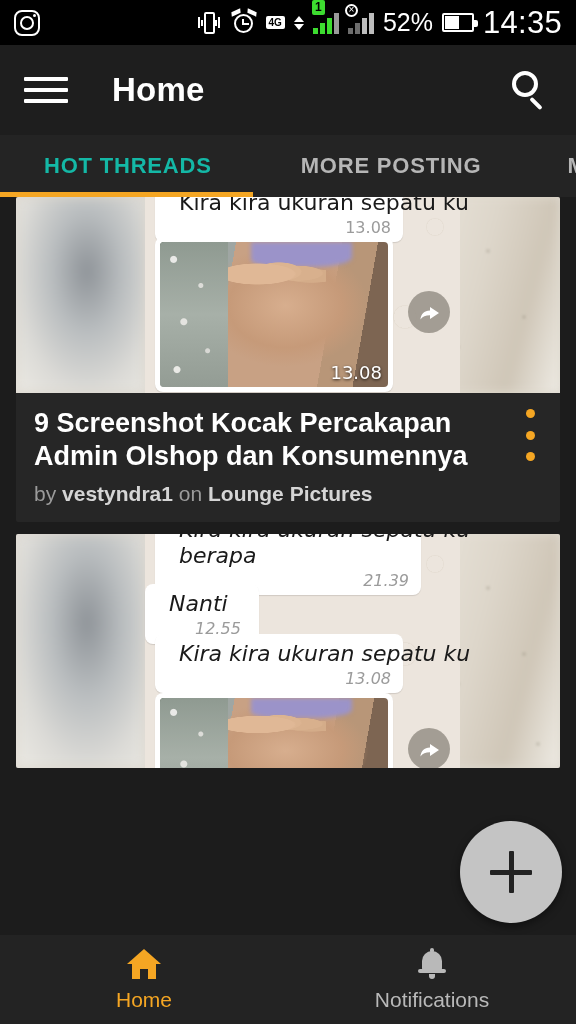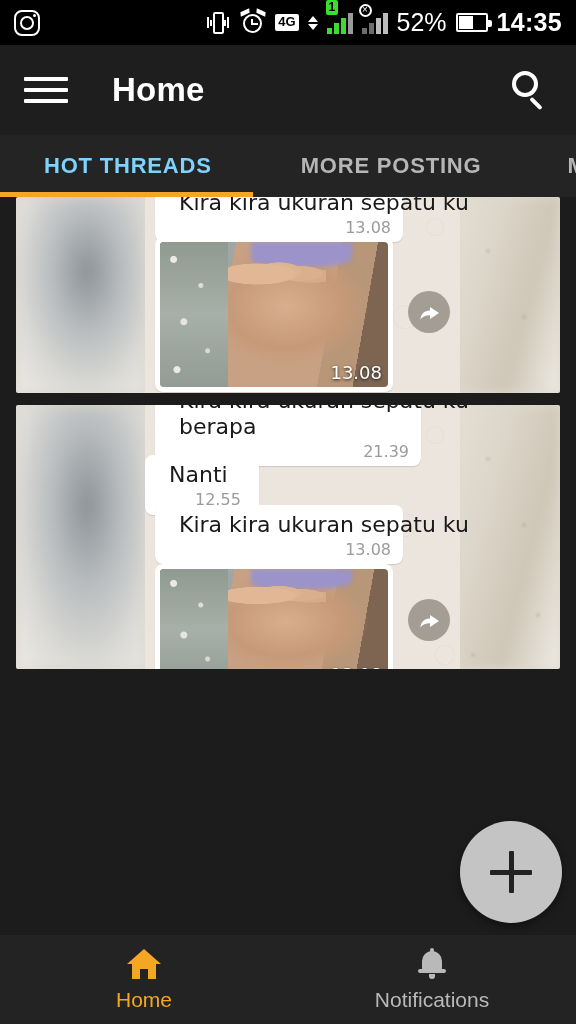--- a/index.html
+++ b/index.html
@@ -18,21 +18,21 @@
     padding: 0 14px; color: #fff;
   }
   .sb-left { display: flex; align-items: center; }
   .sb-right { margin-left: auto; display: flex; align-items: center; gap: 9px; }
   .ig-icon { width: 26px; height: 26px; border: 2.5px solid #fff; border-radius: 8px;
              position: relative; }
   .ig-icon::before { content:""; position:absolute; width:10px; height:10px;
              border:2.2px solid #fff; border-radius:50%; top:4px; left:4px; }
   .ig-icon::after { content:""; position:absolute; width:3px; height:3px;
              background:#fff; border-radius:50%; top:2.5px; right:2.5px; }
-  .sb-time { font-size: 25px; font-weight: 700; letter-spacing: .3px; }
+  .sb-time { font-size: 31px; font-weight: 400; letter-spacing: .3px; }
   .sb-batt-txt { font-size: 25px; font-weight: 400; }
   .batt { width: 32px; height: 19px; border: 2.5px solid #fff; border-radius: 2px;
           position: relative; display:flex; }
   .batt::after { content:""; position:absolute; right:-6px; top:5px; width:4px;
           height:7px; background:#fff; border-radius:0 2px 2px 0; }
   .batt-fill { width: 52%; background:#fff; margin:1px; }
   .vibrate { width: 26px; height: 26px; position: relative; }
   .vib-body { position:absolute; left:8px; top:2px; width:11px; height:22px;
           border:2.2px solid #fff; border-radius:2px; }
   .vib-l, .vib-r { position:absolute; top:7px; width:2px; height:11px; background:#fff; }
@@ -43,21 +43,21 @@
   .alarm-c { position:absolute; left:3px; top:4px; width:19px; height:19px;
           border:2.5px solid #fff; border-radius:50%; }
   .alarm-h { position:absolute; left:11px; top:9px; width:2px; height:6px;
           background:#fff; }
   .alarm-m { position:absolute; left:12px; top:13px; width:6px; height:2px;
           background:#fff; }
   .alarm-e1, .alarm-e2 { position:absolute; top:0; width:8px; height:5px;
           background:#fff; }
   .alarm-e1 { left:1px; transform: skewX(-25deg) rotate(-30deg); }
   .alarm-e2 { right:1px; transform: skewX(25deg) rotate(30deg); }
-  .fourg { background:#fff; color:#000; font-size:13px; font-weight:700;
+  .fourg { background:#fff; color:#000; font-size:10px; font-weight:700;
           padding:1px 3px; border-radius:2px; line-height:1.1; }
   .updown { display:flex; flex-direction:column; gap:2px; }
   .tri-up { width:0;height:0;border-left:5px solid transparent;
           border-right:5px solid transparent;border-bottom:6px solid #fff; }
   .tri-dn { width:0;height:0;border-left:5px solid transparent;
           border-right:5px solid transparent;border-top:6px solid #fff; }
   .sig { display:flex; align-items:flex-end; gap:2px; height:22px; position:relative; }
   .sig b { display:block; width:5px; background:#fff; }
   .sig .b1{height:6px} .sig .b2{height:11px} .sig .b3{height:16px} .sig .b4{height:21px}
   .sig.green b { background:#3ddc30; }
@@ -83,21 +83,21 @@
   .search-btn .ring { position:absolute; left:6px; top:4px; width:26px; height:26px;
           border:4px solid #fff; border-radius:50%; }
   .search-btn .stick { position:absolute; left:28px; top:29px; width:4px; height:15px;
           background:#fff; transform:rotate(-45deg); border-radius:2px; }
 
   
   .tabs { position:absolute; top:135px; left:0; width:576px; height:62px;
           background:#242424; display:flex; align-items:center; overflow:hidden; }
   .tab { color:#b6b6b6; font-size:22px; font-weight:700; letter-spacing:.8px;
           white-space:nowrap; cursor:pointer; }
-  .tab.active { color:#7dd3fc; }
+  .tab.active { color:#14b8a6; }
   .tab-hot { margin-left:44px; }
   .tab-live { margin-left:89px; }
   .tab-more { margin-left:86px; }
   .tab-indicator { position:absolute; left:0; bottom:0; width:253px; height:5px;
           background:#f5a623; }
 
   
   .content { position:absolute; top:197px; left:0; width:576px; height:738px;
           background:#1c1c1c; overflow:hidden; }
 
@@ -326,24 +326,38 @@
 
           <div class="fwd" style="left:263px; top:94px;">
             <svg viewBox="0 0 24 24" aria-hidden="true">
               <path d="M13 7 L22 13 L13 19 L13 15.2 C8.5 15.2 5.6 16.3 3.4 19.4
                        C4.1 14 7 10.9 13 10.6 Z" fill="#fff"></path>
             </svg>
           </div>
         </div>
       </div>
 
+      <div class="card-body">
+        <div class="card-title">9 Screenshot Kocak Percakapan Admin Olshop dan Konsumennya</div>
+        <div class="card-meta">
+          <span>by</span>
+          <b>vestyndra1</b>
+          <span>on</span>
+          <b>Lounge Pictures</b>
+        </div>
+        <div class="kebab">
+          <i></i>
+            <i></i>
+            <i></i>
+        </div>
+      </div>
     </div>
 
     <div class="card">
-      <div class="card-media" style="height:264px;">
+      <div class="card-media" style="height:234px;font-style:italic;">
         <div class="blur-left"></div>
         <div class="blur-right"></div>
         <div class="doodle"></div>
 
         <div class="chat">
           <div class="chat-doodles"></div>
 
           <div class="bubble" style="left:10px; top:-24px; width:266px;">
             <div class="txt">Kira kira ukuran sepatu ku</div>
             <div class="txt">berapa</div>

